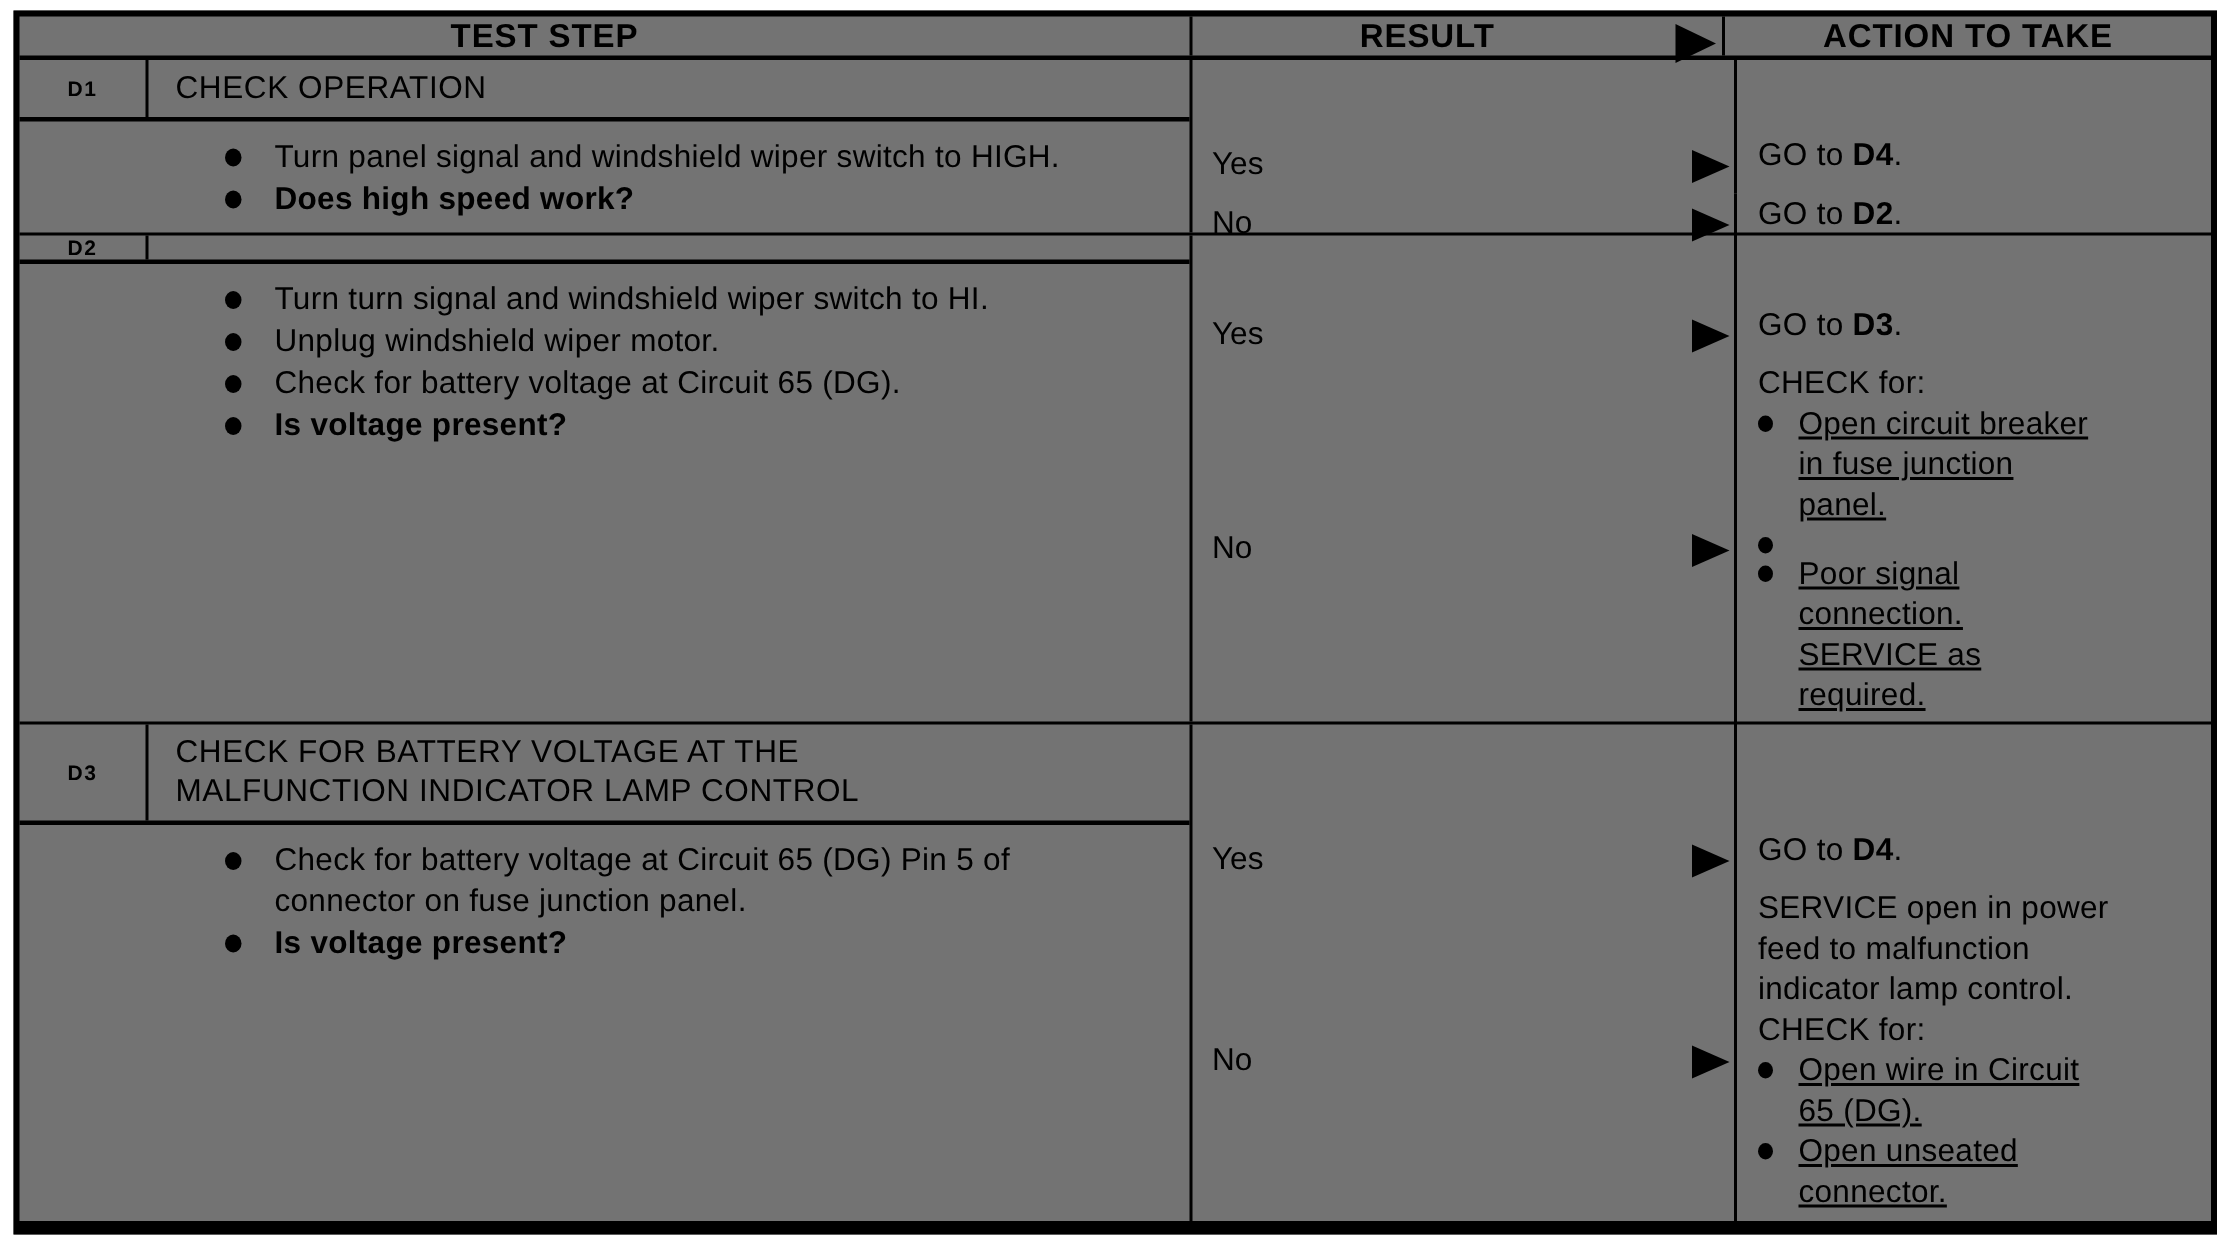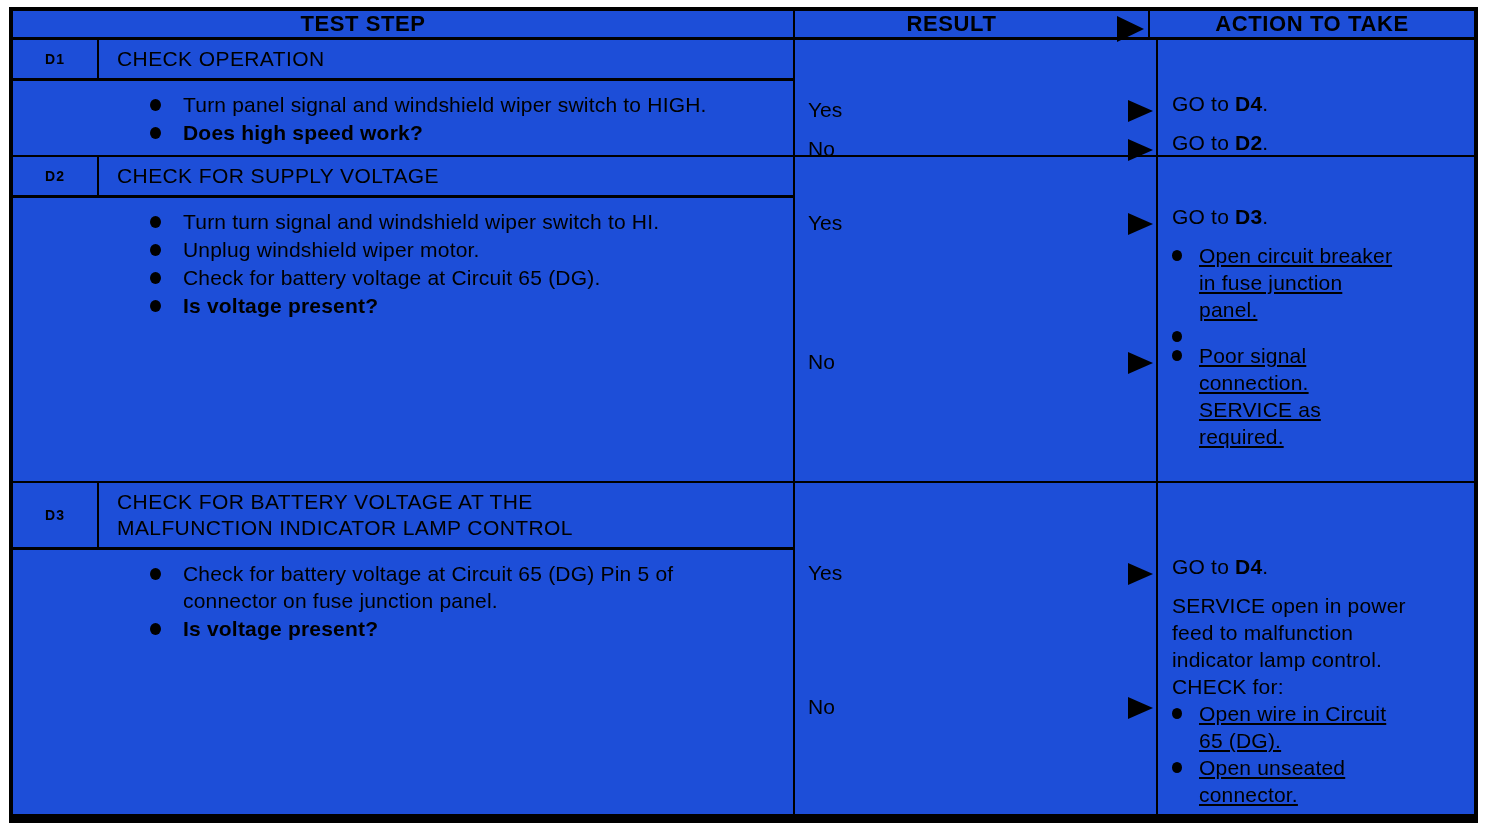--- a/index.html
+++ b/index.html
@@ -1,19 +1,19 @@
 <!DOCTYPE html>
 <html><head>
 <meta charset="utf-8">
 <style>
   * { margin:0; padding:0; box-sizing:border-box; }
   html,body { background:#ffffff; }
   body { font-family:"Liberation Sans", sans-serif; color:#000; }
   .sheet { width:1488px; height:826px; background:#fff; padding:7px 10px 3px 9px; overflow:hidden; }
-  .dtable { width:100%; height:100%; border:4px solid #000; border-bottom-width:9px; display:flex; flex-direction:column; background:#1d4ed8; }
+  .dtable { width:100%; height:100%; border:4px solid #000; border-bottom-width:9px; display:flex; flex-direction:column; background:#737373; }
 
   
   .header-row { display:flex; height:39px; border-bottom:3px solid #000; align-items:stretch; }
   .h-test { width:782px; border-right:2px solid #000; display:flex; align-items:center; justify-content:center; padding-right:80px; font-weight:bold; font-size:22px; letter-spacing:0.6px; }
   .h-result { width:355px; border-right:2px solid #000; position:relative; display:flex; align-items:center; justify-content:center; padding-right:40px; font-weight:bold; font-size:22px; letter-spacing:0.6px; }
   .h-action { flex:1; display:flex; align-items:center; justify-content:center; font-weight:bold; font-size:22px; letter-spacing:0.6px; }
   .tri-lg { position:absolute; right:4px; top:5px; width:0; height:0; border-top:13px solid transparent; border-bottom:13px solid transparent; border-left:27px solid #000; }
 
   
   .section { display:flex; align-items:stretch; }
@@ -99,21 +99,20 @@
             <div class="action-inner"><span>GO to </span><b>D2</b><span>.</span></div>
           </div>
         </div>
       </div>
     </div>
 
     <div class="section s2">
       <div class="col-test">
         <div class="title-row">
           <div class="sec-id">D2</div>
-          <div class="sec-title">CHECK FOR SUPPLY VOLTAGE</div>
         </div>
         <div class="steps">
           <div class="step">
             <span class="dot"></span>
             <span class="step-text">Turn turn signal and windshield wiper switch to HI.</span>
           </div>
           <div class="step">
             <span class="dot"></span>
             <span class="step-text">Unplug windshield wiper motor.</span>
           </div>
@@ -136,20 +135,21 @@
           <div class="action-cell">
             <div class="action-inner"><span>GO to </span><b>D3</b><span>.</span></div>
           </div>
         </div>
         <div class="pair">
           <div class="result-cell">
             <span>No</span>
             <span class="tri-sm"></span>
           </div>
           <div class="action-cell">
+            <div class="action-inner">CHECK for:</div>
             <div class="checks">
               <div class="check">
                 <span class="dot"></span>
                 <span class="check-text">Open circuit breaker in fuse junction panel.</span>
               </div>
               <div class="check">
                 <span class="dot"></span>
               </div>
               <div class="check">
                 <span class="dot"></span>

